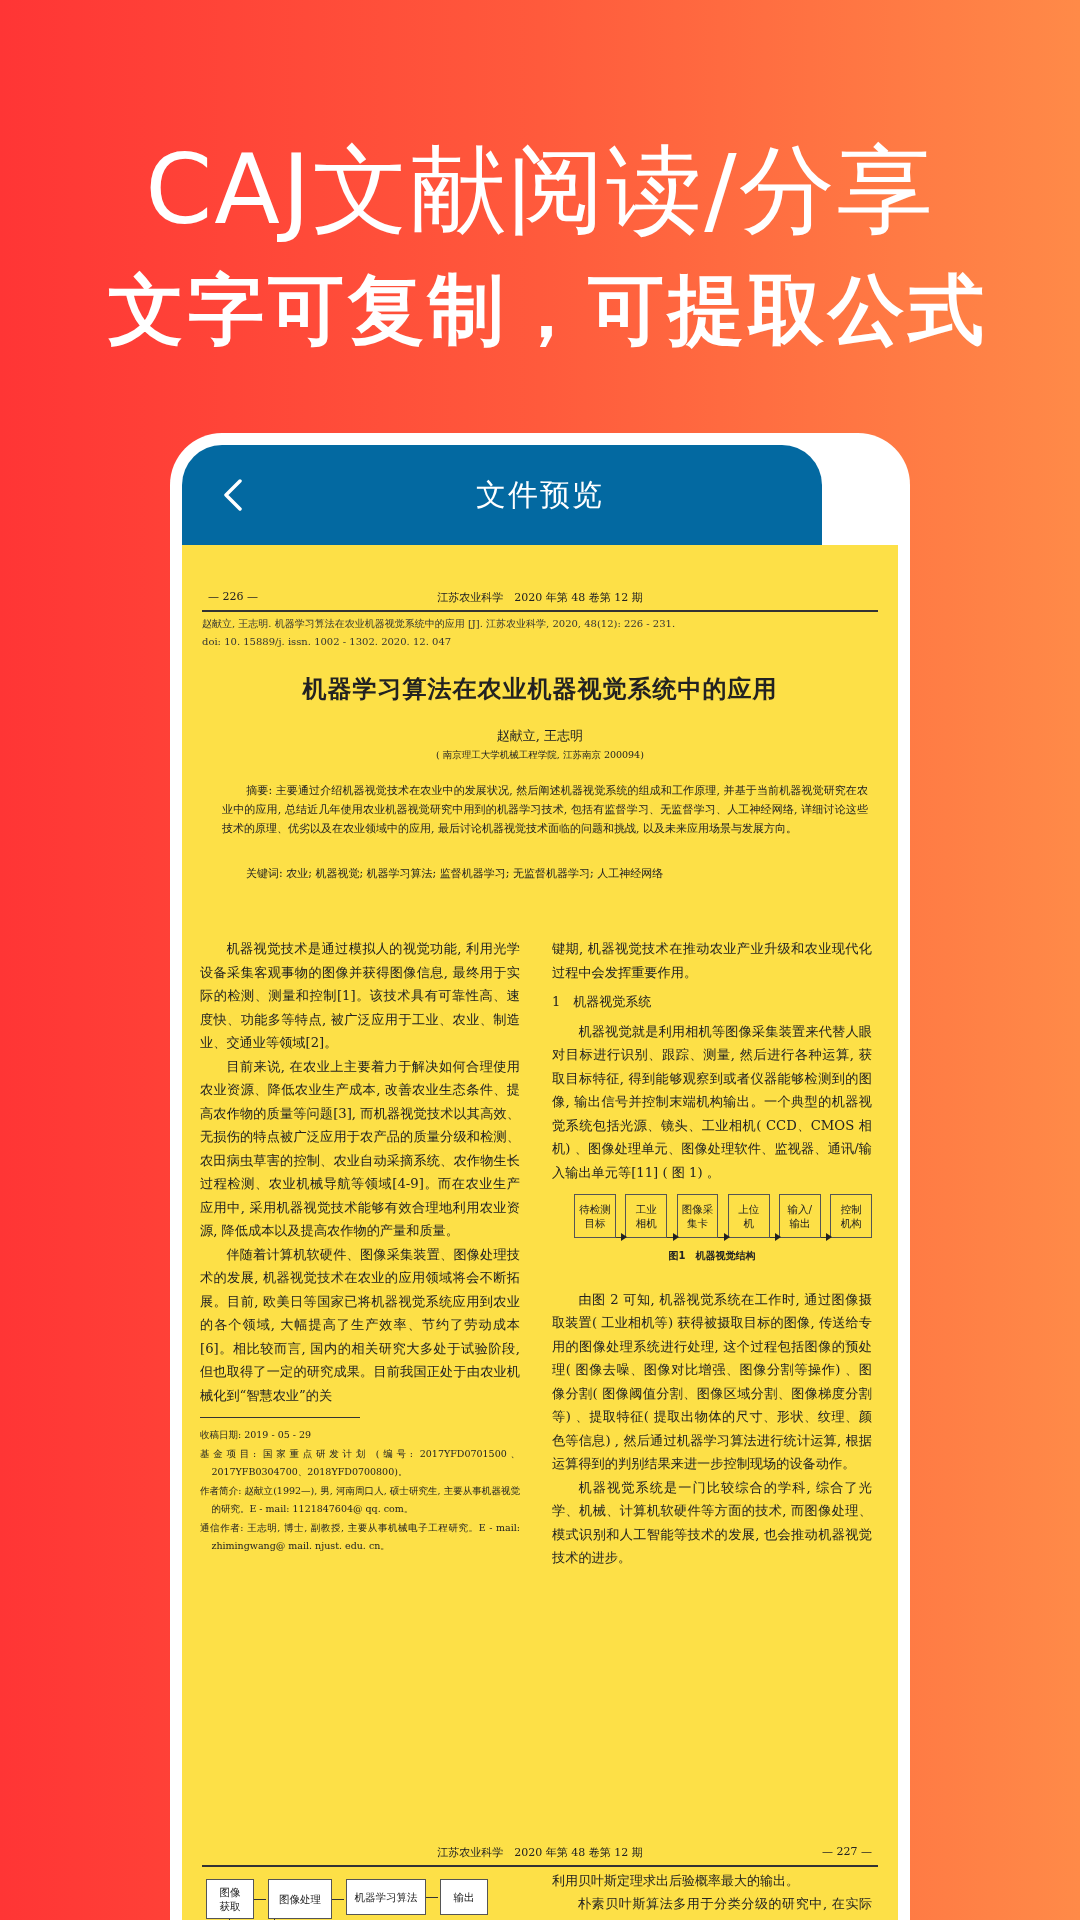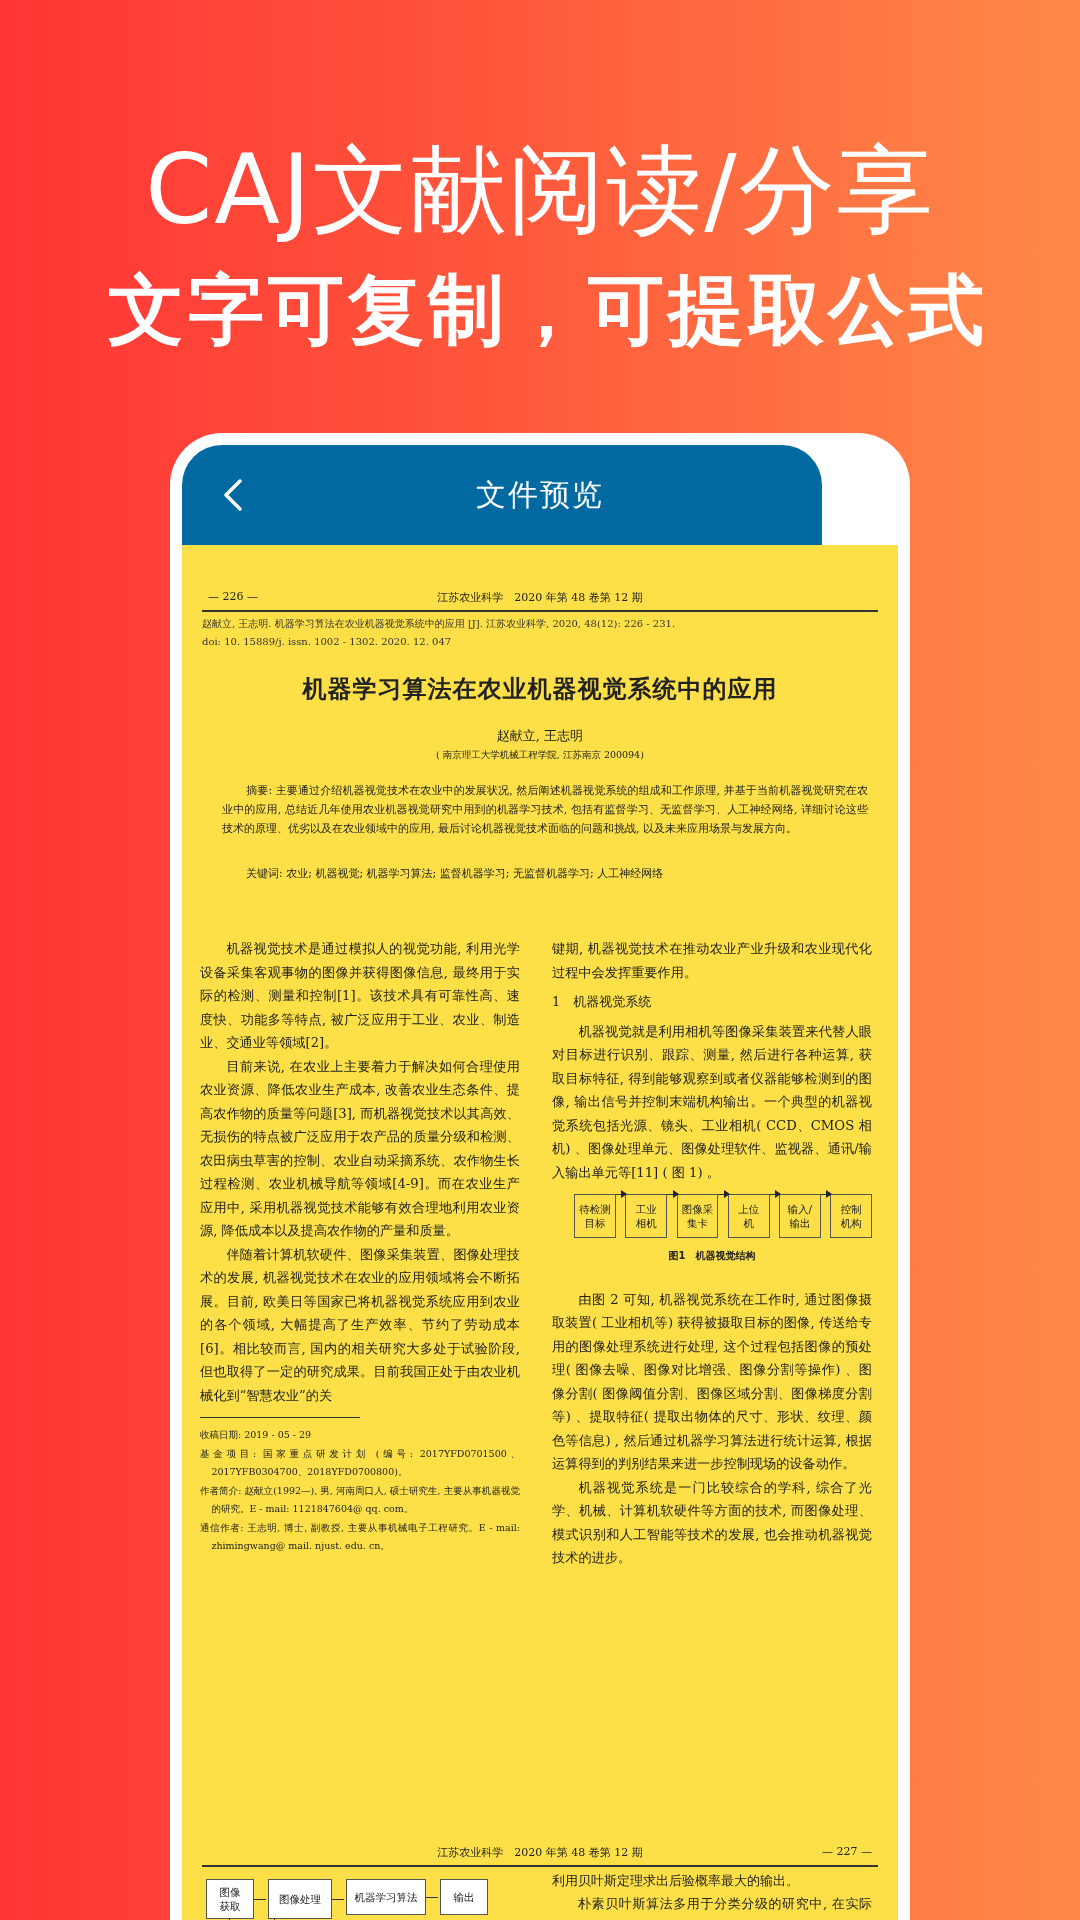--- a/index.html
+++ b/index.html
@@ -24,21 +24,21 @@
 .affil{position:absolute;left:0;width:716px;text-align:center;font-size:9.5px;}
 .abstract{position:absolute;left:40px;width:646px;font-size:11px;line-height:19px;text-indent:2.2em;text-align:justify;}
 .kw{position:absolute;left:64px;width:620px;font-size:11px;line-height:20px;}
 .col{position:absolute;width:320px;font-size:13.2px;line-height:23.5px;text-align:justify;}
 .col p{text-indent:2em;}
 .col p.noind{text-indent:0;}
 .sect{font-size:13px;margin:6px 0;text-indent:0 !important;}
 .fnrule{width:160px;height:1px;background:#333;margin:10px 0 8px 0;}
 .fn{font-size:9.5px;line-height:18.5px;}
 .fn div{padding-left:1.2em;text-indent:-1.2em;}
-.flow{display:flex;align-items:flex-start;justify-content:space-between;margin:10px 0 6px;padding-left:22px;}
+.flow{display:flex;align-items:flex-end;justify-content:space-between;margin:10px 0 6px;padding-left:22px;}
 .fbox{border:1px solid #555;width:44px;height:44px;font-size:10.5px;line-height:14px;display:flex;align-items:center;justify-content:center;text-align:center;font-family:"DejaVu Sans",sans-serif;}
 .farr{width:10px;height:1px;background:#333;position:relative;}
 .farr:after{content:"";position:absolute;right:-2px;top:-4px;border-left:6px solid #222;border-top:4px solid transparent;border-bottom:4px solid transparent;}
 .fcap{text-align:center;font-size:10px;font-weight:700;font-family:"DejaVu Sans",sans-serif;margin-bottom:20px;}
 .fig2 .box{position:absolute;border:1px solid #555;font-size:10.5px;font-family:"DejaVu Sans",sans-serif;display:flex;align-items:center;justify-content:center;text-align:center;line-height:14px;background:#fff;}
 .fig2 .ln{position:absolute;background:#333;}
 </style>
 </head>
 <body>
 

